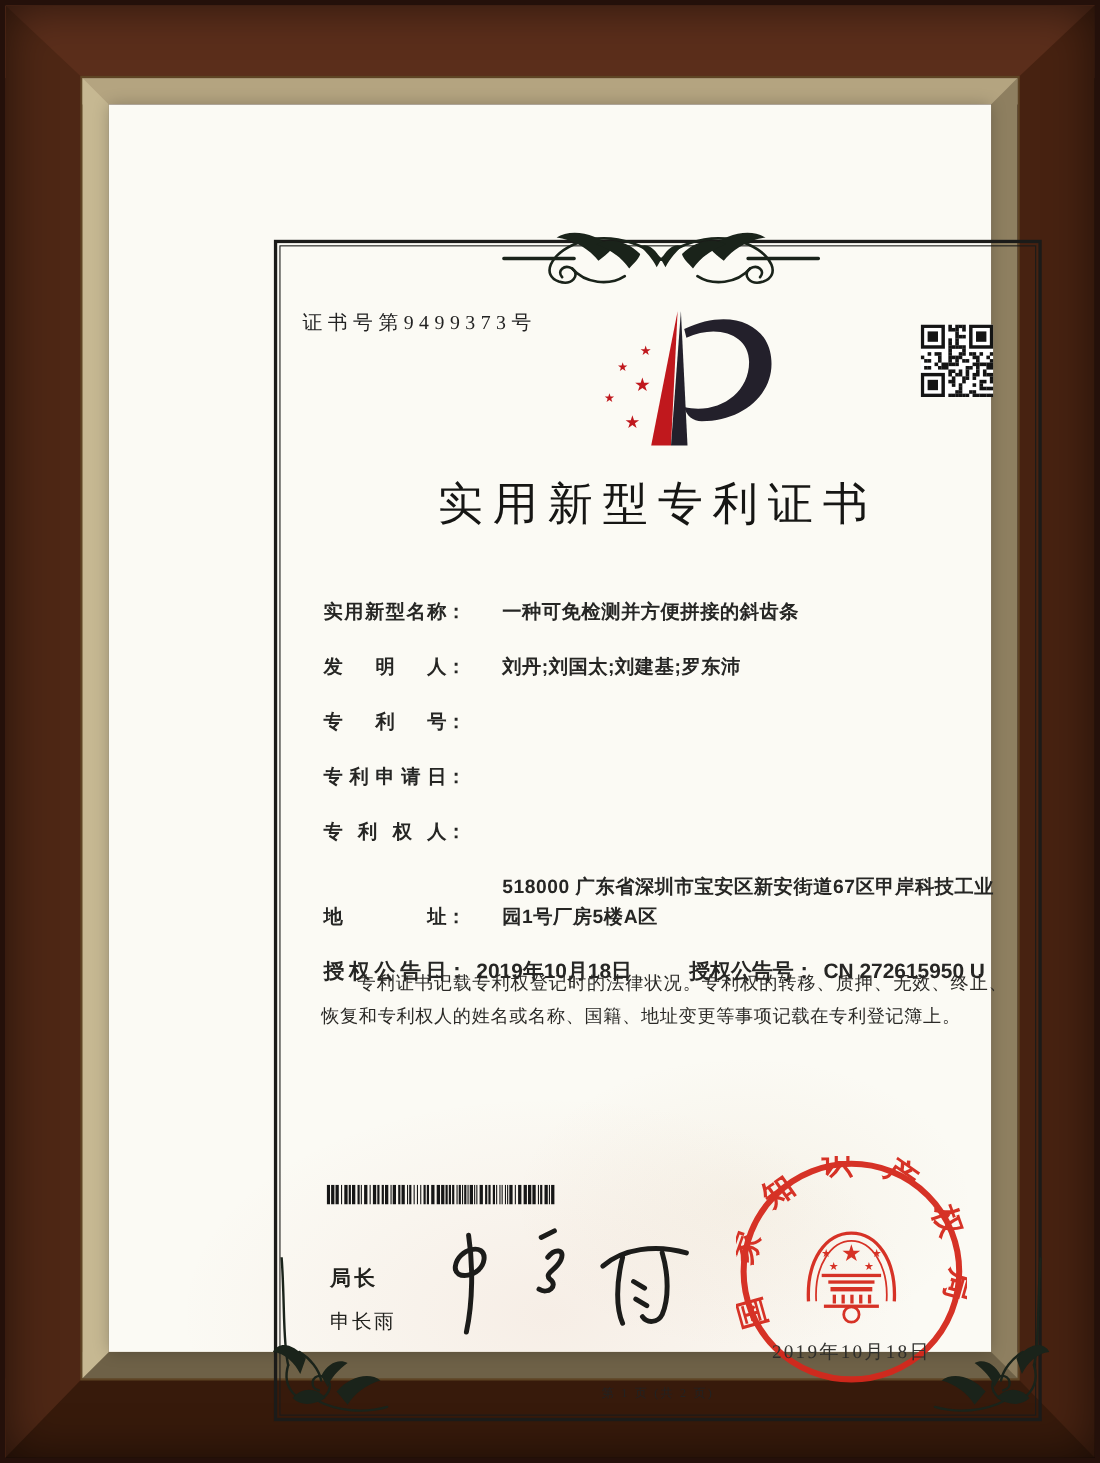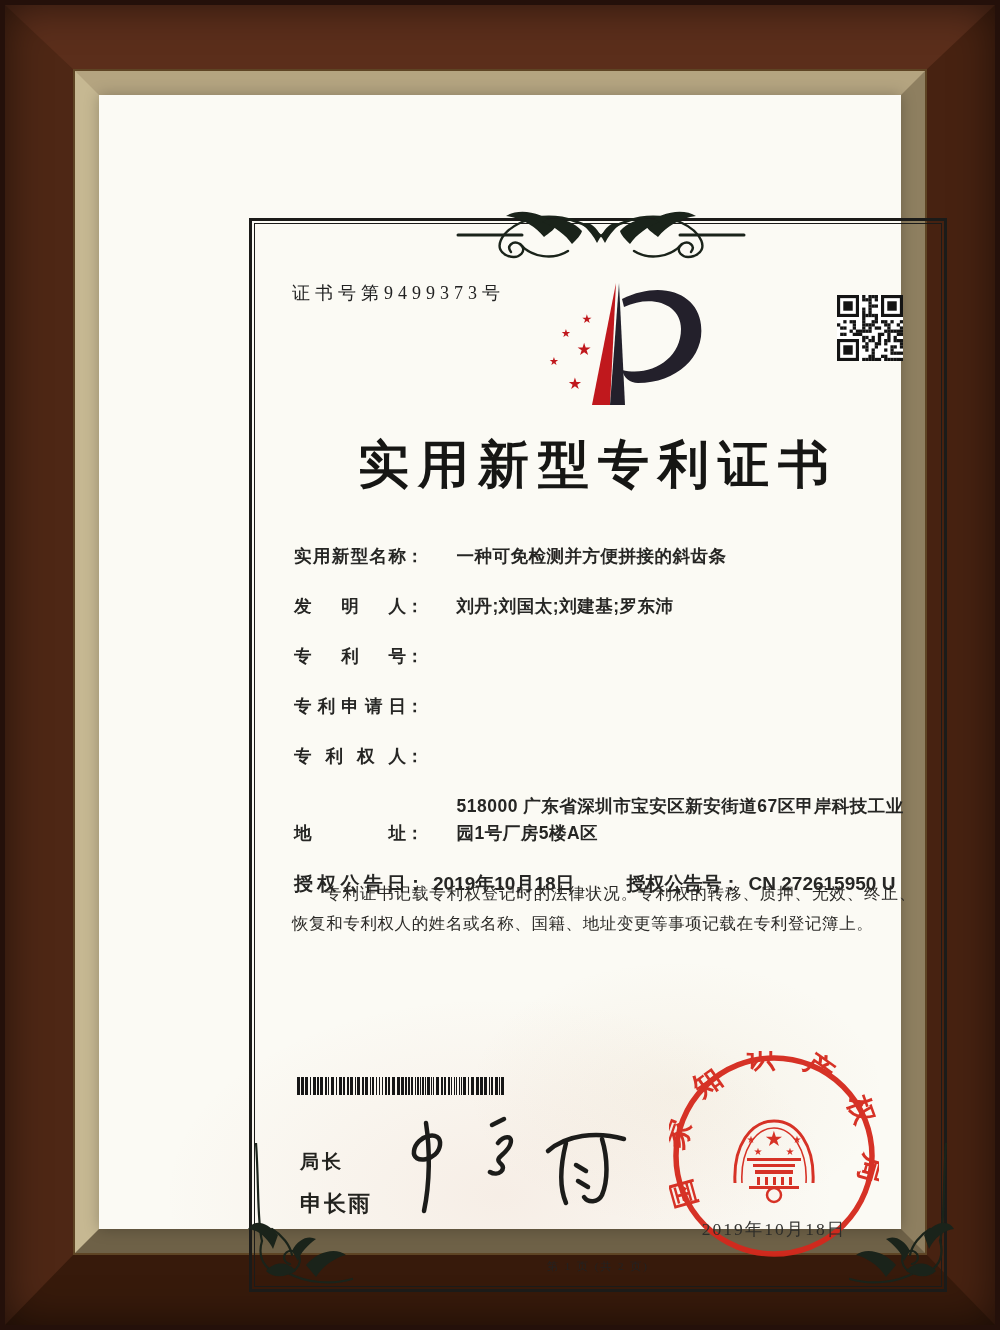--- a/index.html
+++ b/index.html
@@ -24,23 +24,23 @@
              radial-gradient(ellipse 40% 18% at 72% 88%, rgba(190,150,95,.08), transparent 65%);
            box-shadow:0 0 14px rgba(0,0,0,.25); }
 
   
   .cert { position:absolute; left:150px; top:123px; width:698px; height:1074px;
           border:3px solid #1b1b19; }
   .cert-inner { position:absolute; inset:2px; border:1px solid #1b1b19; pointer-events:none; }
 
   .abs { position:absolute; }
 
-  .cert-no { left:40px; top:60px; font-size:18px; letter-spacing:5px; color:#222; }
-
-  .title { left:0; top:210px; width:100%; text-align:center; font-size:51px; font-weight:bold;
+  .cert-no { left:23px; top:60px; font-size:18px; letter-spacing:5px; color:#222; }
+
+  .title { left:0; top:210px; width:100%; text-align:center; font-size:41px; font-weight:normal;
            color:#161614; letter-spacing:9px; }
 
   
   .fields { left:42px; top:322px; width:624px; font-family:"Liberation Sans","DejaVu Sans",sans-serif; }
   .frow { display:flex; align-items:flex-end; margin-bottom:23px; font-size:17.5px;
           font-weight:600; color:#262624; line-height:27px; }
   .flabel { display:inline-block; width:112px; text-align:justify; text-align-last:justify; flex:none; }
   .fcolon { flex:none; margin-right:8px; }
   .fvalue { flex:1; max-width:452px; letter-spacing:.5px;margin-left:25px; }
   .grant-row { display:flex; font-size:19px; font-weight:600; color:#262624; line-height:27px; }
@@ -48,21 +48,21 @@
   .grant-group.second { margin-left:52px; }
 
   
   .body-text { left:40px; top:658px; width:624px; font-size:16.5px; line-height:30px;
                color:#2b2a27; text-align:justify; letter-spacing:.6px; }
   .body-text p { text-indent:2em; }
 
   
   .signer-title { left:48px; top:928px; font-size:19px; font-weight:600; color:#23231f;
                   font-family:"Liberation Sans","DejaVu Sans",sans-serif; letter-spacing:3px; }
-  .signer-name  { left:48px; top:968px; font-size:22px; font-weight:700; color:#23231f;
+  .signer-name  { left:48px; top:968px; font-size:18px; font-weight:400; color:#23231f;
                   font-family:"Liberation Sans","DejaVu Sans",sans-serif; letter-spacing:2px; }
   .sig-svg { left:128px; top:888px; }
   .seal-wrap { left:417px; top:830px; opacity:.95; }
   .footer { left:0; top:1038px; width:100%; text-align:center; font-size:11px; color:#222;
             letter-spacing:2px; }
 
   .barcode-box { left:45px; top:856px; }
   .qr-box { left:585px; top:74px; }
   .logo-box { left:278px; top:50px; }
 

